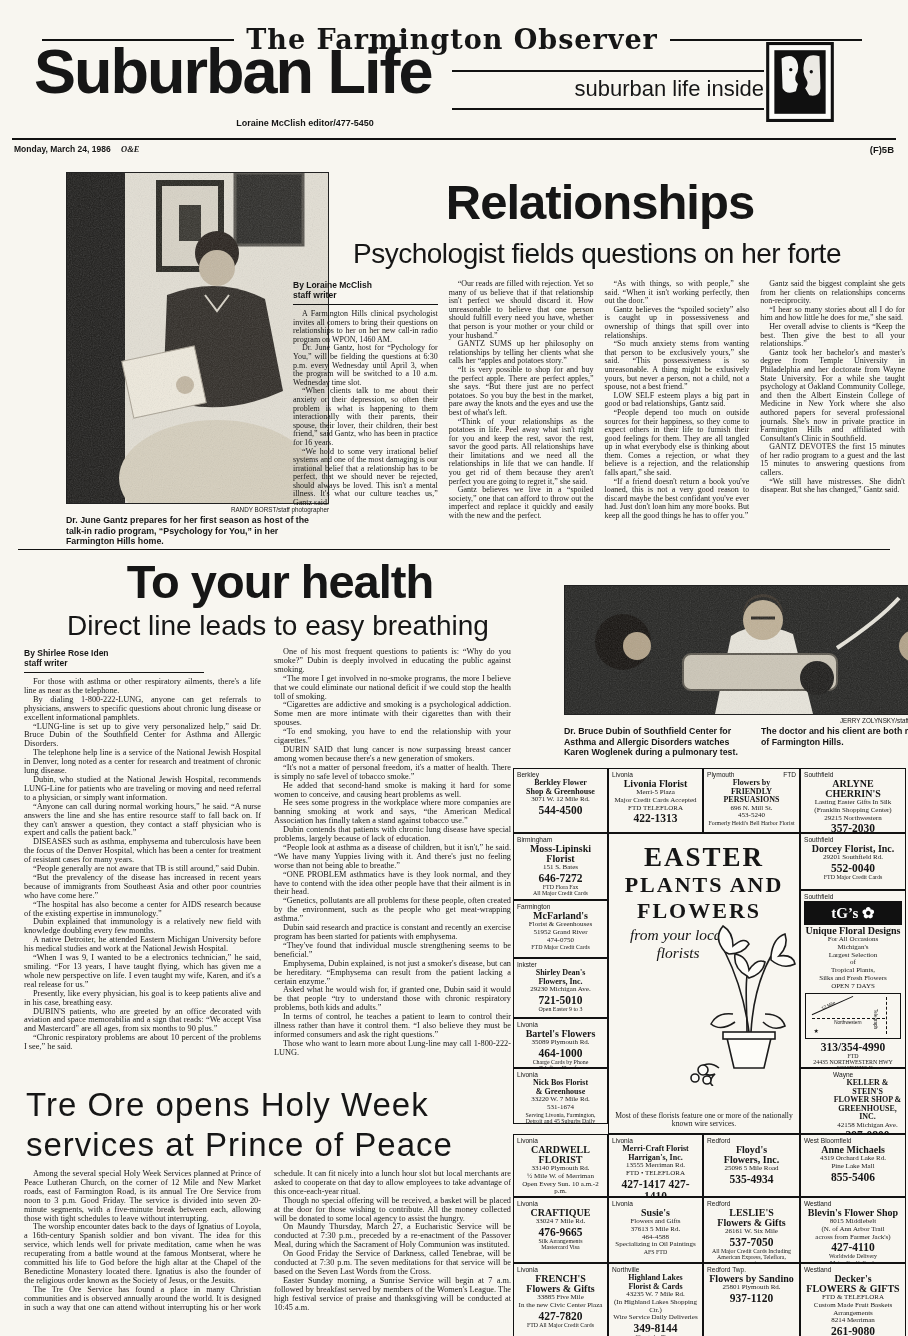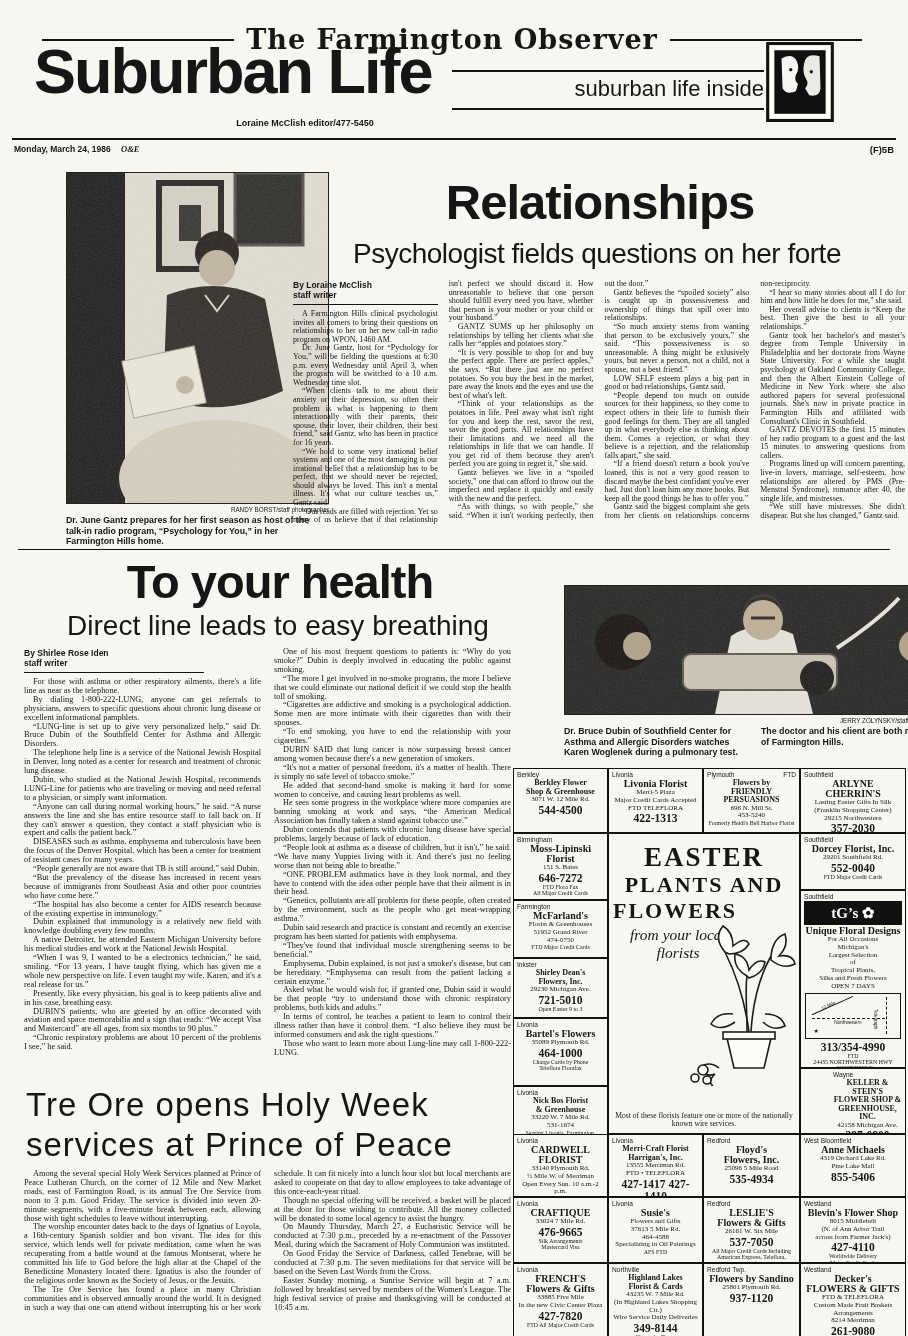--- a/index.html
+++ b/index.html
@@ -59,21 +59,21 @@
   .ads{position:absolute;top:768px;left:513px;width:393px;height:568px;}
   .ad{box-sizing:border-box;border:1.6px solid #121212;background:#f8f6f0;padding:2px 3px;
         overflow:hidden;text-align:center;}
   .ads-top{position:absolute;top:0;left:0;display:grid;grid-template-columns:95px 95px 97px 106px;height:65px;}
   .ads-top .ad{height:65px;}
   .ads-left{position:absolute;top:65px;left:0;width:95px;}
   .ads-left .ad{width:95px;}
   .ads-left .ad:nth-of-type(1){height:67px;}
   .ads-left .ad:nth-of-type(2){height:58px;}
   .ads-left .ad:nth-of-type(3){height:60px;}
-  .ads-left .ad:nth-of-type(4){height:68px;}
+  .ads-left .ad:nth-of-type(4){height:50px;}
   .ads-left .ad:nth-of-type(5){height:56px;}
   .ads-right{position:absolute;top:65px;left:287px;width:106px;}
   .ads-right .ad:nth-of-type(1){height:57px;}
   .ads-right .ad:nth-of-type(2){height:178px;}
   .ads-right .ad:nth-of-type(3){height:66px;padding-left:32px;}
   .ads-bottom{position:absolute;top:366px;left:0;display:grid;grid-template-columns:95px 95px 97px 106px;
         grid-template-rows:63px 66px 74px;}
   .ad-city{display:flex;justify-content:space-between;font-family:"Liberation Sans",sans-serif;
         font-size:6.6px;line-height:7px;text-align:left;}
   .ad-name{font-weight:bold;font-size:10px;line-height:10px;white-space:pre-line;margin-top:1px;}
@@ -91,21 +91,21 @@
   .map-l0{left:16%;top:22%;transform:rotate(-24deg);}
   .map-l1{left:30%;top:60%;}
   .map-l2{right:2%;top:34%;transform:rotate(90deg);transform-origin:left top;}
   .map-star{position:absolute;left:8%;bottom:8%;font-size:6px;}
   
   .ads-promo{position:absolute;top:65px;left:95px;width:192px;height:301px;box-sizing:border-box;
         border:1.6px solid #121212;overflow:hidden;}
   .promo-title{font-family:"Liberation Serif",serif;font-weight:bold;text-align:center;letter-spacing:2px;}
   .promo-t1{font-size:27px;line-height:30px;margin-top:8px;}
   .promo-t2{font-size:22px;line-height:26px;}
-  .promo-t3{font-size:22px;line-height:26px;text-align:left;padding-left:4px;}
+  .promo-t3{font-size:22px;line-height:26px;text-align:left;padding-left:28px;}
   .promo-sub{font-style:italic;font-size:15.5px;line-height:18px;width:110px;margin:2px 0 0 14px;text-align:center;}
   .promo-note{position:absolute;bottom:4px;left:4px;right:4px;font-size:7.6px;line-height:8.6px;text-align:center;}
   .promo-art{position:absolute;right:0px;top:84px;width:118px;height:168px;}
 </style>
 </head>
 <body>
 
 <div class="page">
 
   <div class="masthead-row">
@@ -184,21 +184,20 @@
       <p class="para">Gantz believes the “spoiled society” also is caught up in possessiveness and ownership of things that spill over into relationships.</p>
       <p class="para">“So much anxiety stems from wanting that person to be exclusively yours,” she said. “This possessiveness is so unreasonable. A thing might be exlusively yours, but never a person, not a child, not a spouse, not a best friend.”</p>
       <p class="para">LOW SELF esteem plays a big part in good or bad relationships, Gantz said.</p>
       <p class="para">“People depend too much on outside sources for their happiness, so they come to expect others in their life to furnish their good feelings for them. They are all tangled up in what everybody else is thinking about them. Comes a rejection, or what they believe is a rejection, and the relationship falls apart,” she said.</p>
       <p class="para">“If a friend doesn't return a book you've loaned, this is not a very good reason to discard maybe the best confidant you've ever had. Just don't loan him any more books. But keep all the good things he has to offer you.”</p>
       <p class="para">Gantz said the biggest complaint she gets from her clients on relationships concerns non-reciprocity.</p>
       <p class="para">“I hear so many stories about all I do for him and how little he does for me,” she said.</p>
       <p class="para">Her overall advise to clients is “Keep the best. Then give the best to all your relationships.”</p>
       <p class="para">Gantz took her bachelor's and master's degree from Temple University in Philadelphia and her doctorate from Wayne State University. For a while she taught psychology at Oakland Community College, and then the Albert Einstein College of Medicine in New York where she also authored papers for several professional journals. She's now in private practice in Farmington Hills and affiliated with Consultant's Clinic in Southfield.</p>
       <p class="para">GANTZ DEVOTES the first 15 minutes of her radio program to a guest and the last 15 minutes to answering questions from callers.</p>
-      <p class="para">Programs lined up will concern parenting, live-in lovers, marriage, self-esteem, how relationships are altered by PMS (Pre-Menstral Syndrome), romance after 40, the single life, and mistresses.</p>
       <p class="para">“We still have mistresses. She didn't disapear. But she has changed,” Gantz said.</p>
     </div>
 
   <div class="section-rule"></div>
   <div class="health-kicker">To your health</div>
   <div class="health-headline">Direct line leads to easy breathing</div>
   <div class="health-body">
     <div class="byline" style="width:180px;">
       <div>By Shirlee Rose Iden</div>
       <div class="role">staff writer</div>

